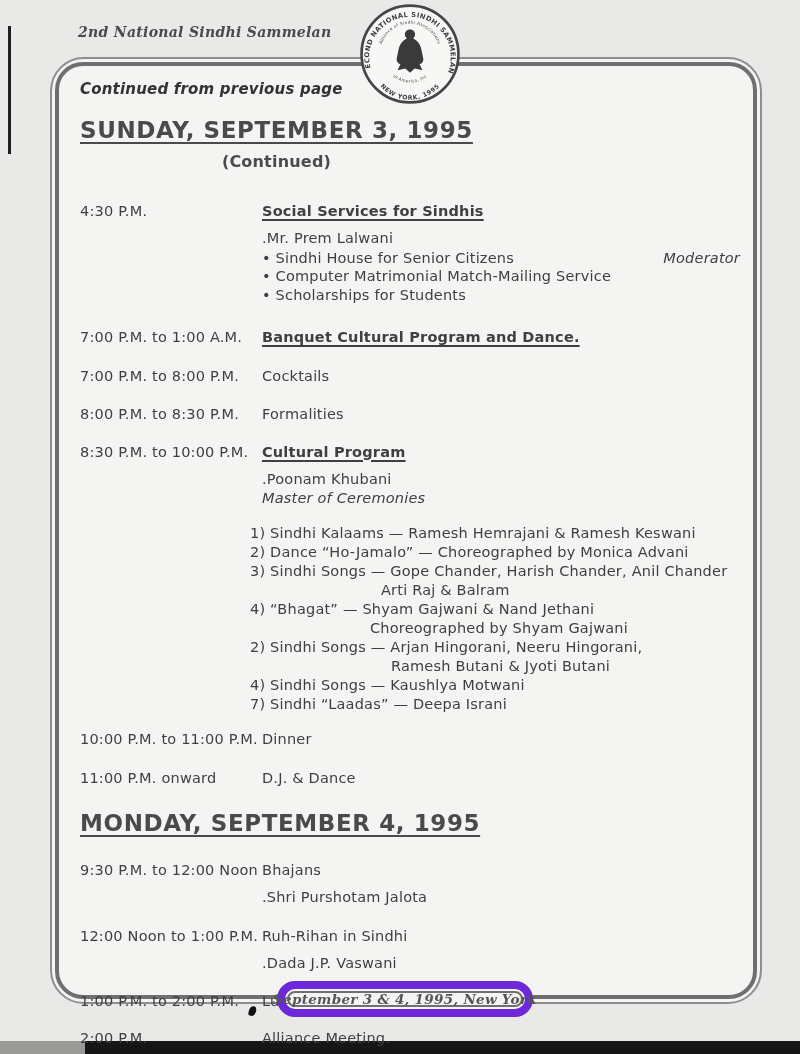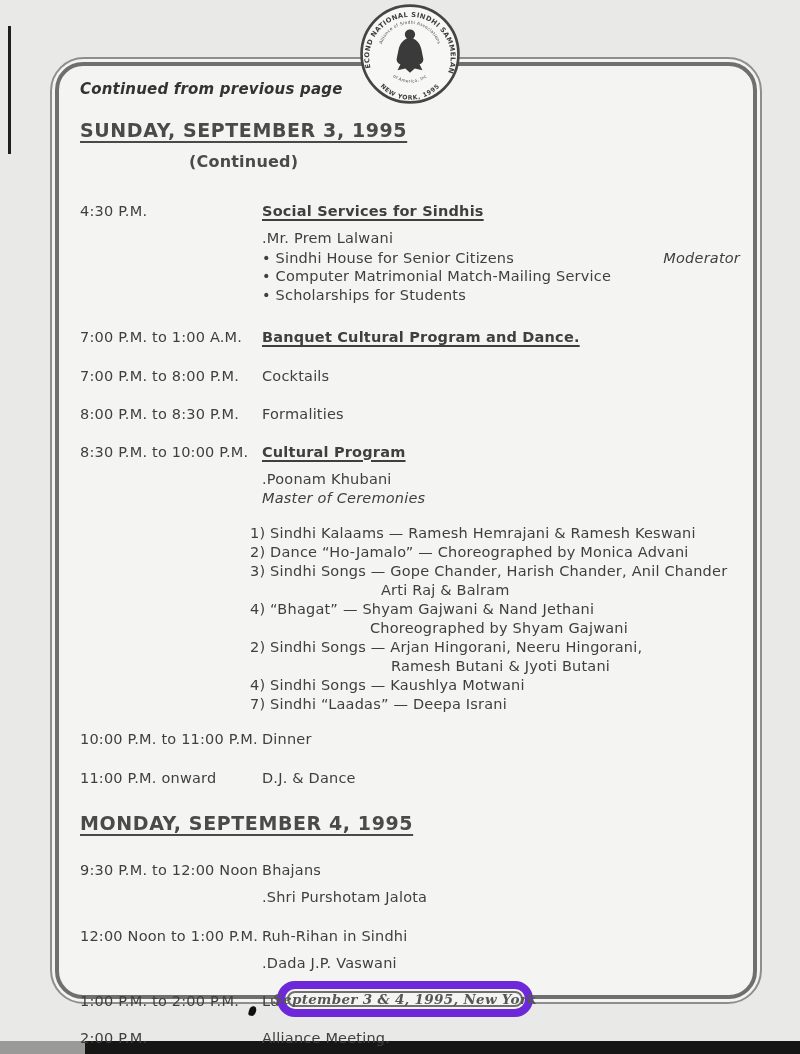--- a/index.html
+++ b/index.html
@@ -28,21 +28,21 @@
     border:2px solid #8e8e8e;border-radius:34px;background:#f4f4f2;
   }
   .frame-inner{position:absolute;inset:3px;border:4px solid #6f6f6f;border-radius:28px;}
   
   .logo{position:absolute;left:359px;top:3px;width:102px;height:102px;z-index:6;}
   
   .content{position:absolute;left:80px;top:80px;width:660px;z-index:3;font-size:14.5px;line-height:18.5px;letter-spacing:.2px;}
   .note{font-weight:bold;font-style:italic;font-size:15px;color:#333;margin-bottom:22px;}
   .day-head{display:inline-block;text-align:center;margin-bottom:30px;}
   .day-title{
-    font-size:19px;font-weight:bold;letter-spacing:.6px;color:#4a4a4a;
+    font-size:23px;font-weight:bold;letter-spacing:.6px;color:#4a4a4a;
     text-decoration:underline;text-decoration-thickness:2px;text-underline-offset:4px;
   }
   .day-sub{font-size:16px;font-weight:bold;color:#4a4a4a;margin-top:14px;}
   .row{display:flex;align-items:baseline;}
   .time{width:182px;flex:0 0 182px;}
   .desc{flex:1 1 auto;min-width:0;}
   .evt{font-weight:bold;text-decoration:underline;text-decoration-thickness:1.5px;text-underline-offset:3px;white-space:nowrap;}
   .plain{white-space:nowrap;}
   .leader{display:flex;align-items:baseline;flex-direction:column;}
   .dots{flex:1 1 auto;height:5px;align-self:flex-end;margin:0 5px 4px 9px;
@@ -72,20 +72,21 @@
 </style>
 </head>
 <body>
 
 <div class="scan-line-left"></div>
 <div class="scan-strip-bottom"></div>
 <div class="scan-strip-bottom2"></div>
 <div class="scan-mark"></div>
 
 <div class="page-header">
+  <span>2nd National Sindhi Sammelan</span>
 </div>
 
 <div class="frame-outer">
   <div class="frame-inner"></div>
 </div>
 
 <div class="logo">
   <svg viewBox="0 0 100 100" width="102" height="102">
     <circle cx="50" cy="50" r="47.5" fill="#f7f7f5" stroke="#454545" stroke-width="2.6"></circle>
     <defs>

